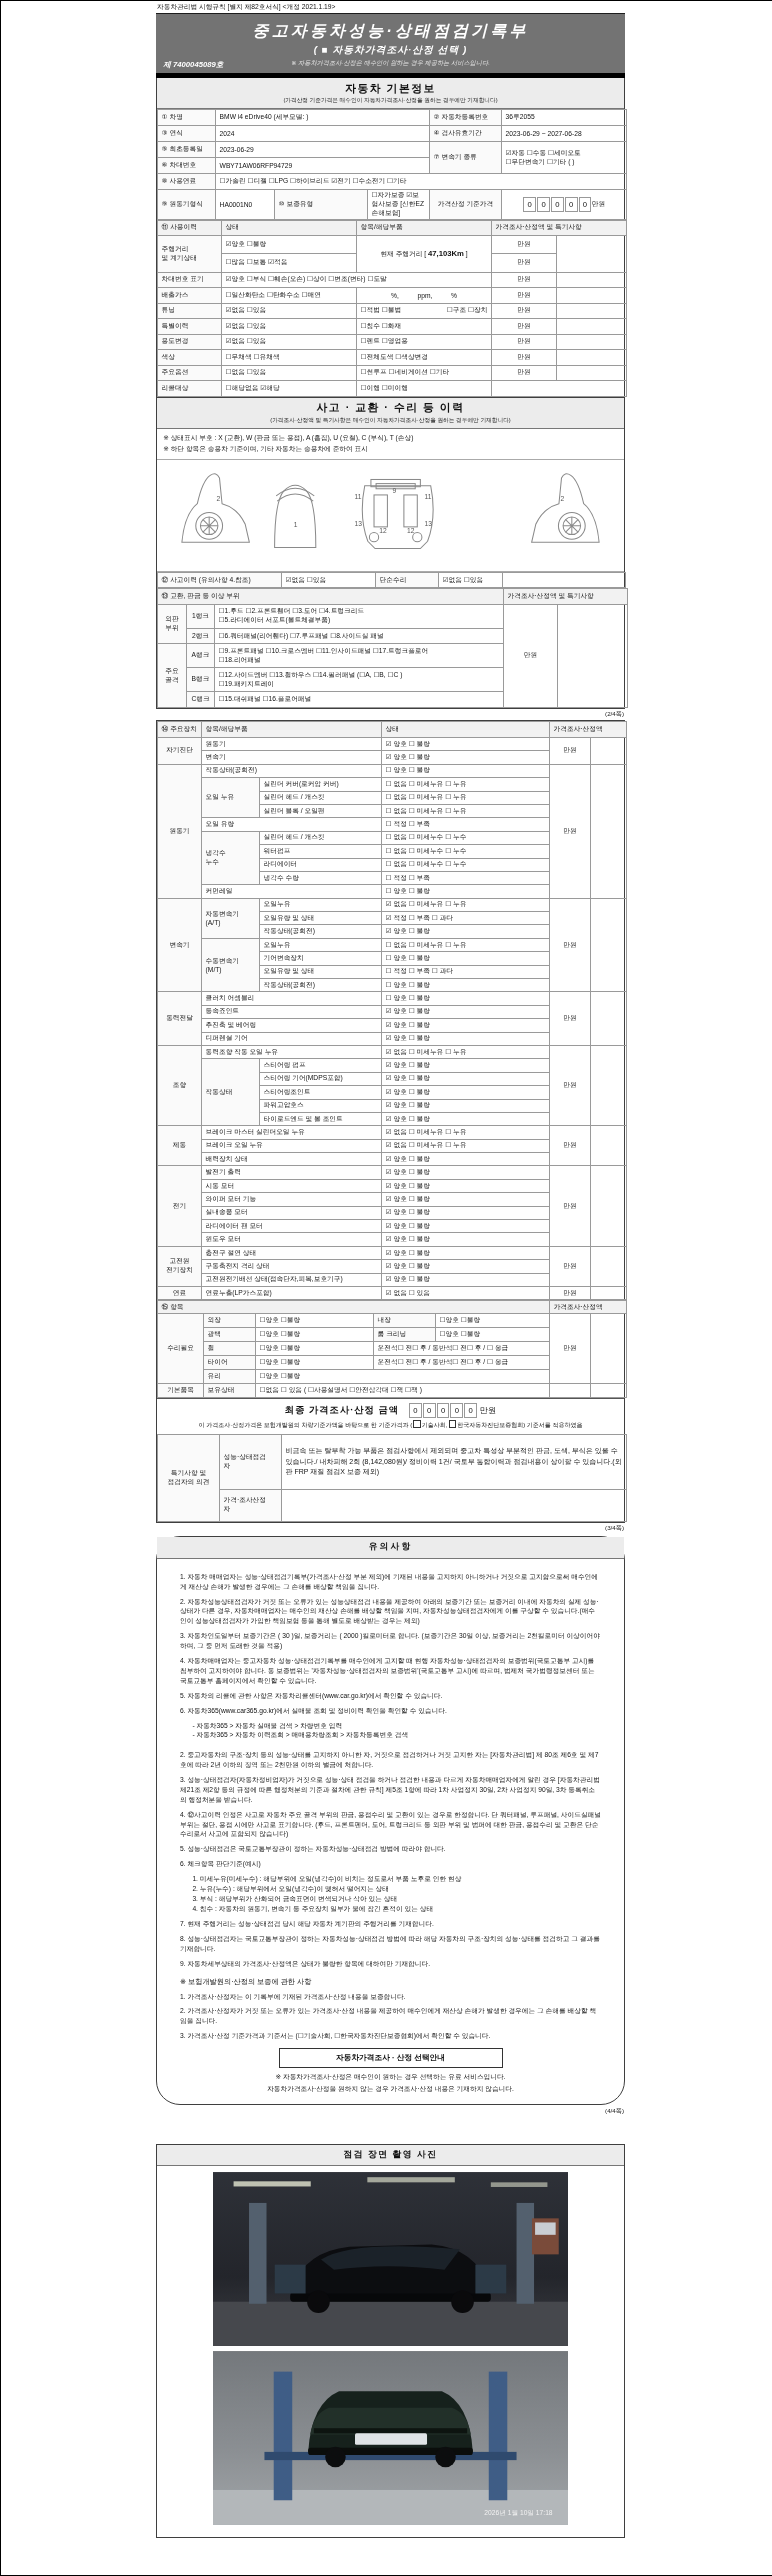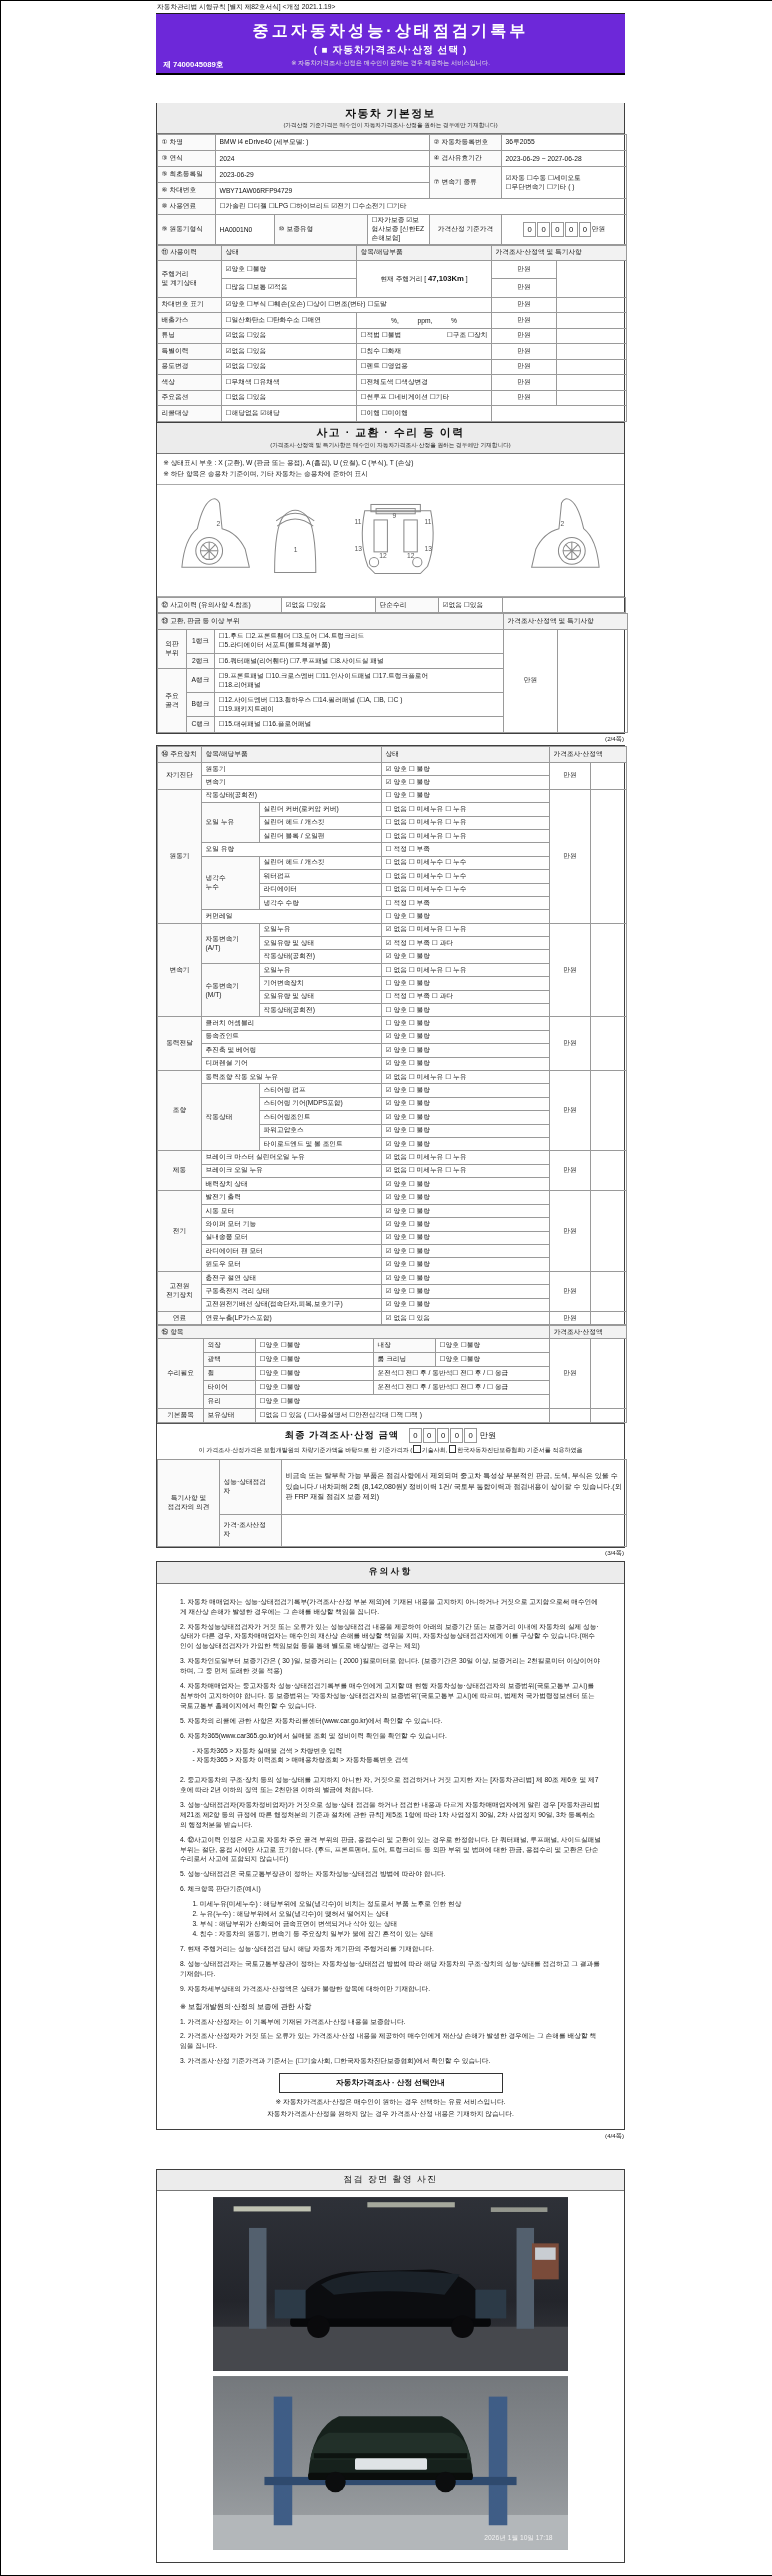--- a/index.html
+++ b/index.html
@@ -1,21 +1,21 @@
 <!DOCTYPE html>
 <html style="font-size:8.2px"><head>
 <meta charset="utf-8">
 <style>
   html,body{margin:0;padding:0;background:#fff;}
   body{width:773px;font-family:"Liberation Sans","DejaVu Sans",sans-serif;color:#111;}
   .page{position:relative;width:773px;height:2576px;box-sizing:border-box;border:0.5px solid #000;overflow:hidden;background:#fff;}
   .form{width:469px;margin-left:155px;}
   .lawref{font-size:6.7px;padding:2.1px 0 1px 1px;color:#111;}
   
-  .dochead{position:relative;background:#6d28d9;color:#fff;border-top:1.5px solid #1d1d1d;border-bottom:2px solid #000000;text-align:center;padding:7.2px 0 5.2px 0;}
+  .dochead{position:relative;background:#737373;color:#fff;border-top:1.5px solid #1d1d1d;border-bottom:5px solid #000000;text-align:center;padding:7.2px 0 5.2px 0;font-style:italic;}
   .dochead .t{font-size:16px;font-weight:bold;letter-spacing:3.1px;}
   .dochead .s{font-size:9.8px;font-weight:bold;margin-top:2.1px;letter-spacing:1px;}
   .dochead .n{font-size:6.2px;color:#e3e3e3;margin-top:1.5px;}
   .dochead .no{position:absolute;left:7.2px;bottom:3.1px;font-size:7.7px;font-weight:bold;}
   .box{border-left:1px solid #3f3f3f;border-right:1px solid #3f3f3f;border-bottom:1.5px solid #3f3f3f;}
   .box2{border:1px solid #3f3f3f;border-bottom-width:1.5px;}
   
   .sechead{background:#ececec;border-top:1.5px solid #3f3f3f;border-bottom:0.5px solid #777;text-align:center;padding:3.6px 0 3.1px 0;}
   .sechead .t{font-size:10.8px;font-weight:bold;letter-spacing:1.5px;}
   .sechead .s{font-size:5.7px;margin-top:1.5px;color:#222;}
@@ -40,21 +40,21 @@
   .nhead{margin:8.2px 0 4.1px 0;font-size:7.2px;}
   .nbox{border:1px solid #333;width:222px;margin:7.2px auto 4.1px auto;text-align:center;font-weight:bold;font-size:7.7px;padding:4.1px 0;}
   .ncent{text-align:center;margin:1.5px 0;}
   
   .finalprice{border-top:1px solid #555;padding:4.1px 0 3.1px 0;text-align:center;}
   .finalprice .l{font-size:9.3px;font-weight:bold;letter-spacing:1px;margin-right:7.2px;}
   .digit{display:inline-block;border:0.5px solid #999;width:10.8px;height:13px;line-height:13px;text-align:center;font-size:7.7px;background:#fff;margin:0 0.5px;vertical-align:middle;}
   .fpnote{font-size:6px;margin-top:2.6px;color:#111;}
   .cbx{display:inline-block;border:1px solid #333;width:5.7px;height:5.7px;vertical-align:-0.5px;margin:0 1px;}
   
-  .photohead{background:#ececec;border-bottom:0.5px solid #777;text-align:center;font-size:8.8px;font-weight:normal;letter-spacing:1.5px;padding:4.1px 0;}
+  .photohead{background:#ececec;border-bottom:0.5px solid #777;text-align:center;font-size:8.8px;font-weight:bold;letter-spacing:1.5px;padding:4.1px 0;}
   .photowrap{padding:6.2px 0;text-align:center;}
   .photo{display:block;margin:0 auto 5.2px auto;}
   
   .t-basic tr{height:16px;}
   .t-comp tr{height:15.5px;}
   .t-comp tr.hd{height:14.4px;}
   .t-comp tr.half{height:18.5px;}
   .t-acc tr{height:15.5px;}
   .t-panel tr{height:15.5px;}
   .t-panel tr.two{height:24px;}
@@ -76,21 +76,21 @@
 
     <div class="dochead">
       <div class="t">중고자동차성능·상태점검기록부</div>
       <div class="s">( ■ 자동차가격조사·산정 선택 )</div>
       <div class="n">※ 자동차가격조사·산정은 매수인이 원하는 경우 제공하는 서비스입니다.</div>
       <div class="no">제 7400045089호</div>
     </div>
 
     <div class="box">
 
-      <div class="sechead" style="border-top:none;margin-top:28px;">
+      <div class="sechead" style="border-top:none;">
         <div class="t">자동차 기본정보</div>
         <div class="s">(가격산정 기준가격은 매수인이 자동차가격조사·산정을 원하는 경우에만 기재합니다)</div>
       </div>
       <table class="t-basic">
         <colgroup>
             <col style="width:58px">
             <col style="width:59px">
             <col style="width:93px">
             <col style="width:62px">
             <col style="width:72px">
@@ -637,21 +637,21 @@
         <tr class="r2">
           <td class="lab pre">가격·조사산정
 자</td>
           <td></td>
         </tr>
       </tbody>
         </table>
     </div>
     <div class="marker">(3/4쪽)</div>
 
-    <div class="box2" style="margin-top:2.1px;">
+    <div class="box2" style="margin-top:2.1px;border-radius:24px;">
       <div class="nbar" style="border-top:none;">유의사항</div>
       <div class="ncontent">
         <div class="ni">1.  자동차 매매업자는 성능·상태점검기록부(가격조사·산정 부분 제외)에 기재된 내용을 고지하지 아니하거나 거짓으로 고지함으로써 매수인에게 재산상 손해가 발생한 경우에는 그 손해를 배상할 책임을 집니다.</div>
         <div class="ni">2.  자동차성능상태점검자가 거짓 또는 오류가 있는 성능상태점검 내용을 제공하여 아래의 보증기간 또는 보증거리 이내에 자동차의 실제 성능·상태가 다른 경우, 자동차매매업자는 매수인의 재산상 손해를 배상할 책임을 지며, 자동차성능상태점검자에게 이를 구상할 수 있습니다.(매수인이 성능상태점검자가 가입한 책임보험 등을 통해 별도로 배상받는 경우는 제외)</div>
         <div class="ni">3.  자동차인도일부터 보증기간은 ( 30 )일, 보증거리는 ( 2000 )킬로미터로 합니다. (보증기간은 30일 이상, 보증거리는 2천킬로미터 이상이어야 하며, 그 중 먼저 도래한 것을 적용)</div>
         <div class="ni">4.  자동차매매업자는 중고자동차 성능·상태점검기록부를 매수인에게 고지할 때 현행 자동차성능·상태점검자의 보증범위(국토교통부 고시)를 첨부하여 고지하여야 합니다. 동 보증범위는 '자동차성능·상태점검자의 보증범위'(국토교통부 고시)에 따르며, 법제처 국가법령정보센터 또는 국토교통부 홈페이지에서 확인할 수 있습니다.</div>
         <div class="ni">5.  자동차의 리콜에 관한 사항은 자동차리콜센터(www.car.go.kr)에서 확인할 수 있습니다.</div>
         <div class="ni">6.  자동차365(www.car365.go.kr)에서 실매물 조회 및 정비이력 확인을 확인할 수 있습니다.</div>
         <div class="ns">- 자동차365 &gt; 자동차 실매물 검색 &gt; 차량번호 입력</div>
         <div class="ns">- 자동차365 &gt; 자동차 이력조회 &gt; 매매용차량조회 &gt; 자동차등록번호 검색</div>

